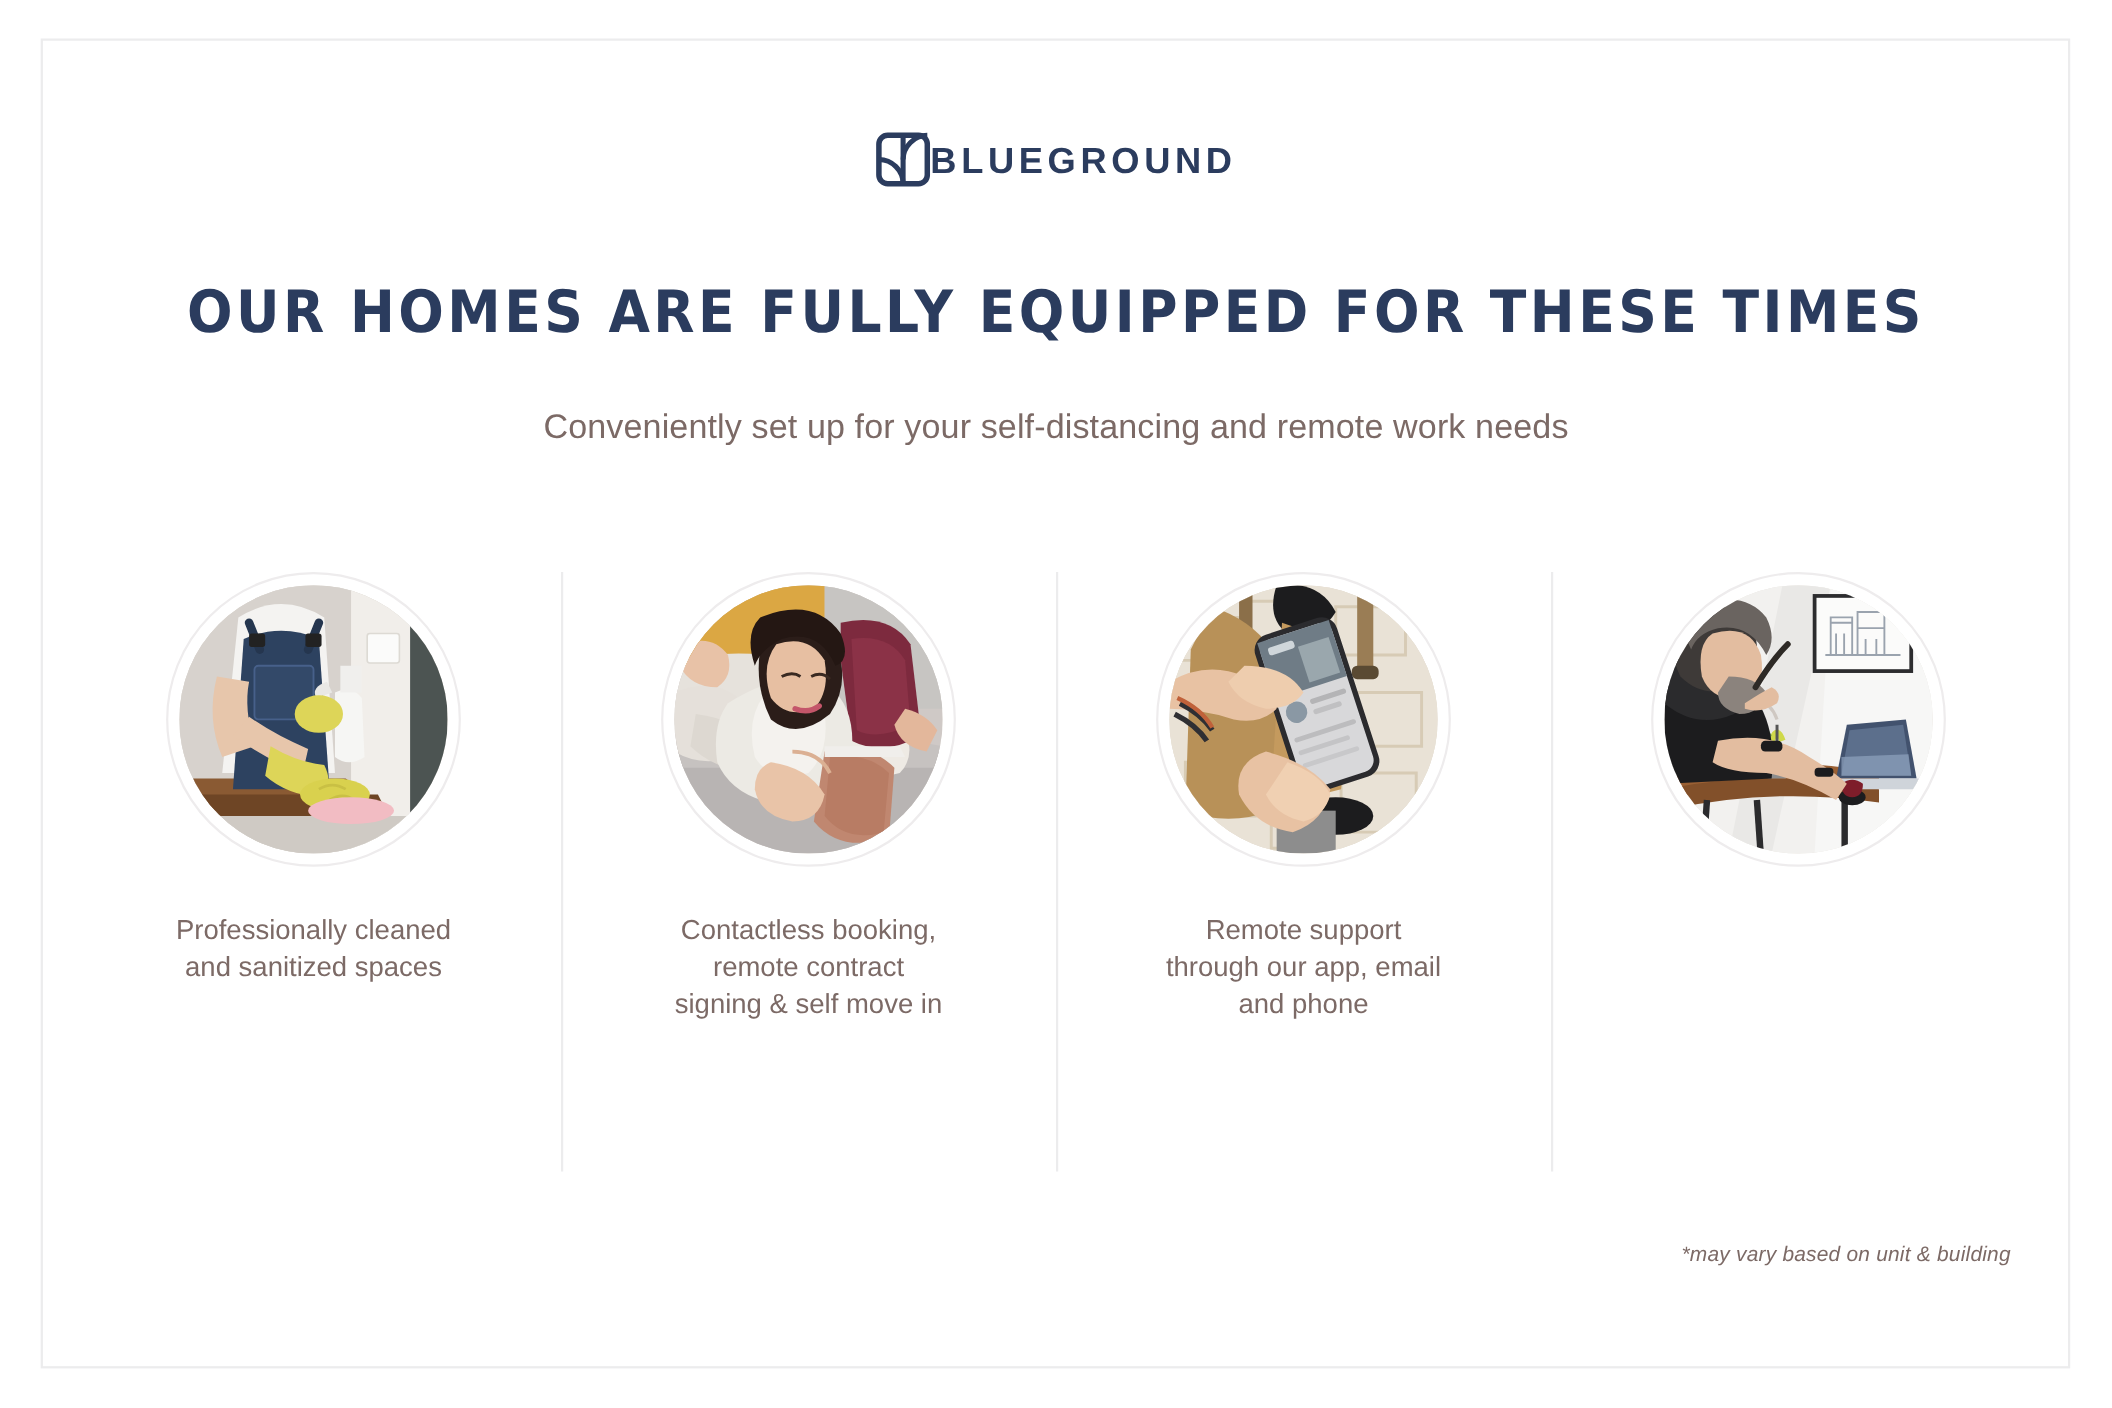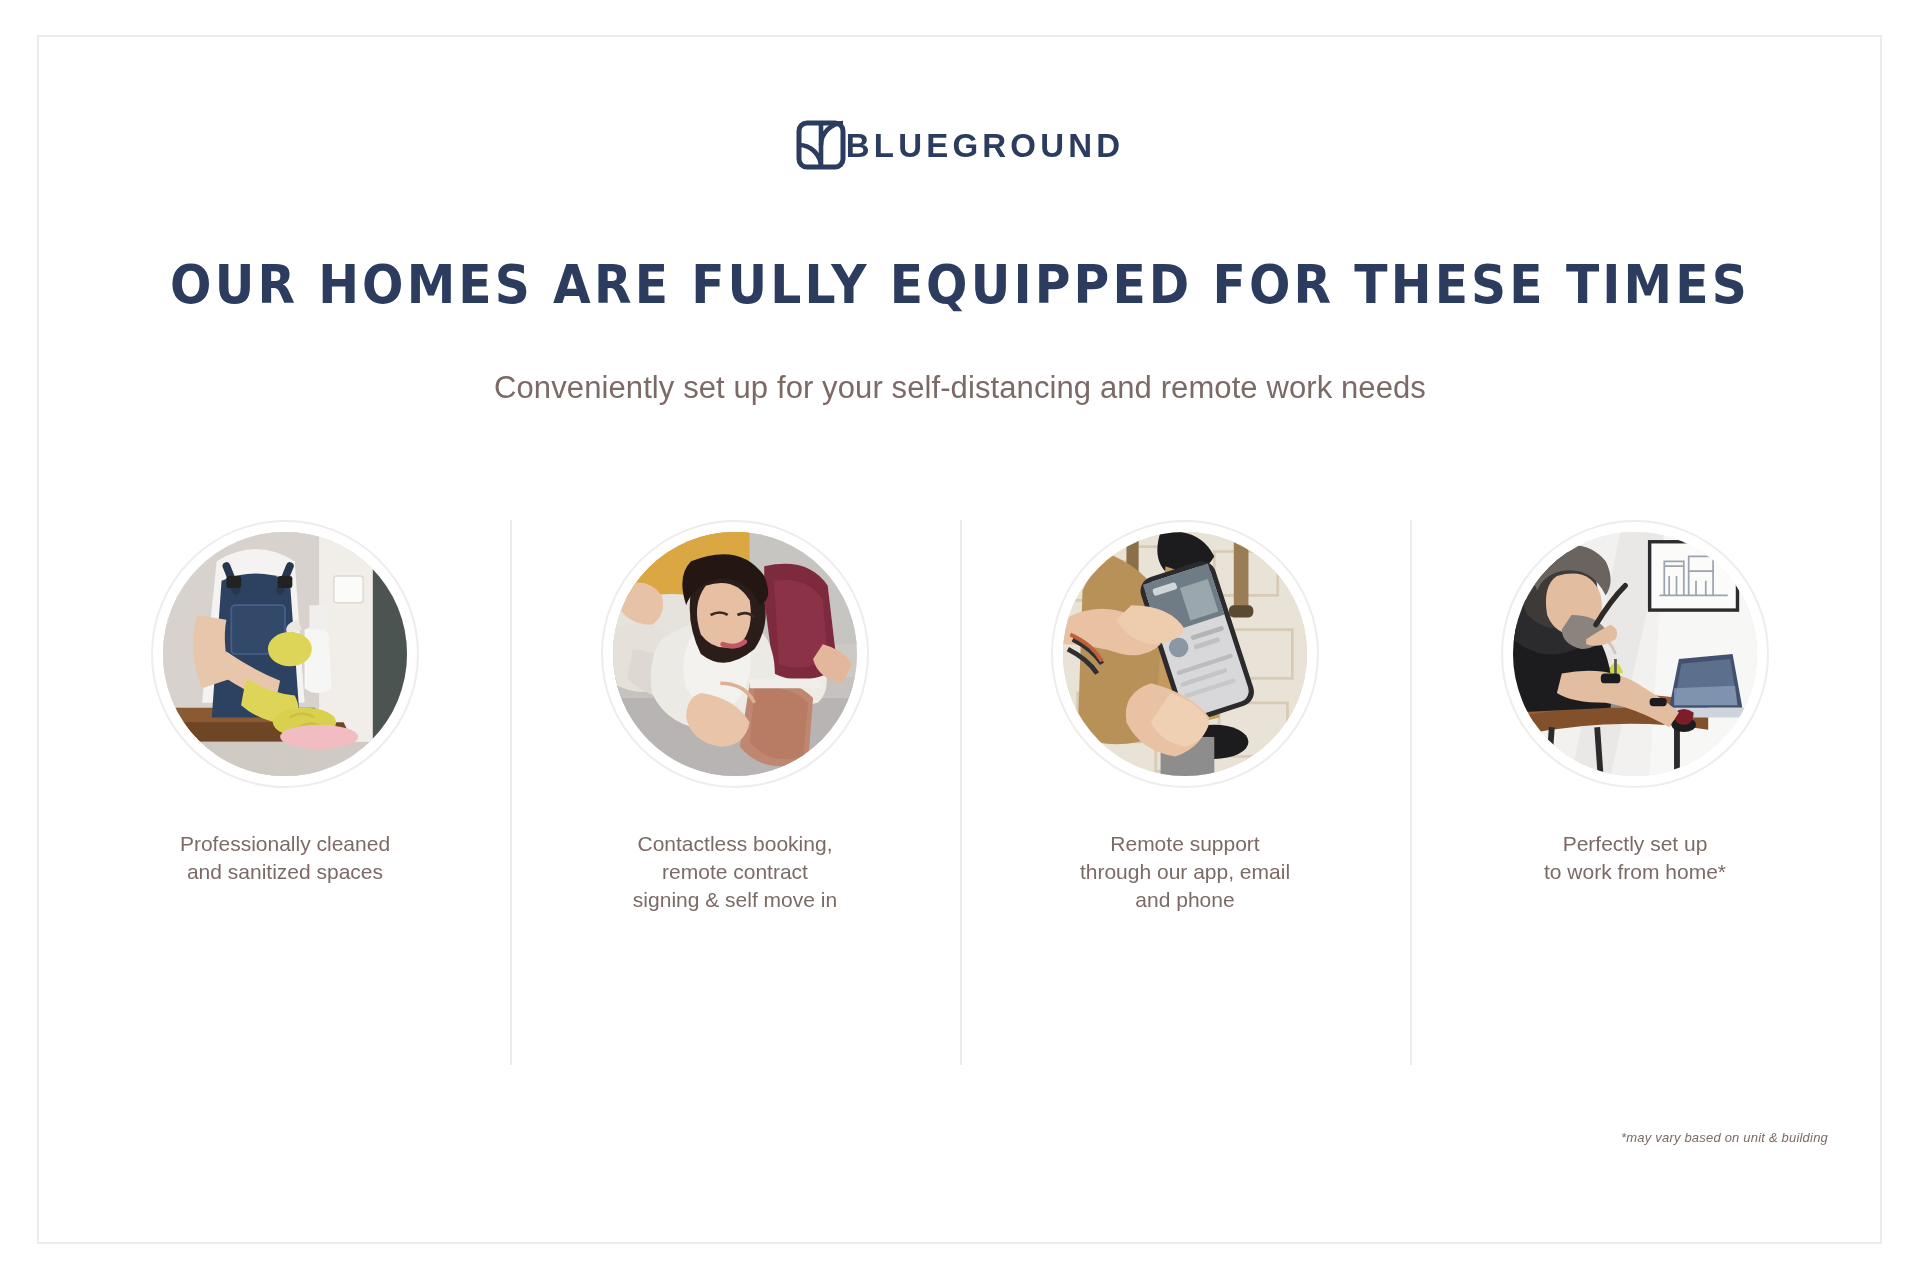--- a/index.html
+++ b/index.html
@@ -128,34 +128,34 @@
     border-radius: 50%;
     overflow: hidden;
     background: #e8e4de;
   }
   .photo svg { display: block; width: 100%; height: 100%; }
 
   .caption {
     margin-top: 42px;
     text-align: center;
     font-family: "Liberation Sans", sans-serif;
-    font-size: 21px;
+    font-size: 25px;
     font-weight: 400;
     color: #7c6a66;
     line-height: 1.33;
     white-space: pre-line;
   }
 
   
   .footnote {
     position: absolute;
     right: 92px;
     top: 1130px;
     font-family: "Liberation Sans", sans-serif;
-    font-size: 13px;
+    font-size: 19px;
     font-style: italic;
     color: #7c6a66;
     letter-spacing: 0.2px;
   }
 </style>
 </head>
 <body>
 
 <div class="poster">
 
@@ -347,21 +347,19 @@
             <path d="M24 34 q10 0 14 6 q-2 8 -10 8 q-8 -2 -8 -8 z" fill="#8b837d"></path>
             <path d="M34 42 q6 2 8 8" stroke="#cfc8c2" stroke-width="1.2" fill="none"></path>
             <path d="M20 58 q20 -4 34 6 q10 6 14 10 l-4 6 q-14 -8 -26 -10 q-14 0 -20 -4 z" fill="#e3bda0"></path>
             <rect x="36" y="58" width="8" height="4" rx="1.6" fill="#1c1c1e"></rect>
             <rect x="56" y="68" width="7" height="3.4" rx="1.4" fill="#1c1c1e"></rect>
             <path d="M34 38 q6 -10 12 -16" stroke="#2e2a26" stroke-width="2.2" stroke-linecap="round"></path>
             <path d="M30 44 q6 -4 10 -6 q4 2 2 6 q-6 4 -12 2 z" fill="#e3bda0"></path>
           </svg>
         </div>
       </div>
-      <div class="caption">Perfectly set up
-to work from home*</div>
     </div>
 
   </div>
 
   <div class="footnote">*may vary based on unit &amp; building</div>
 
 </div>
 
 </body></html>

